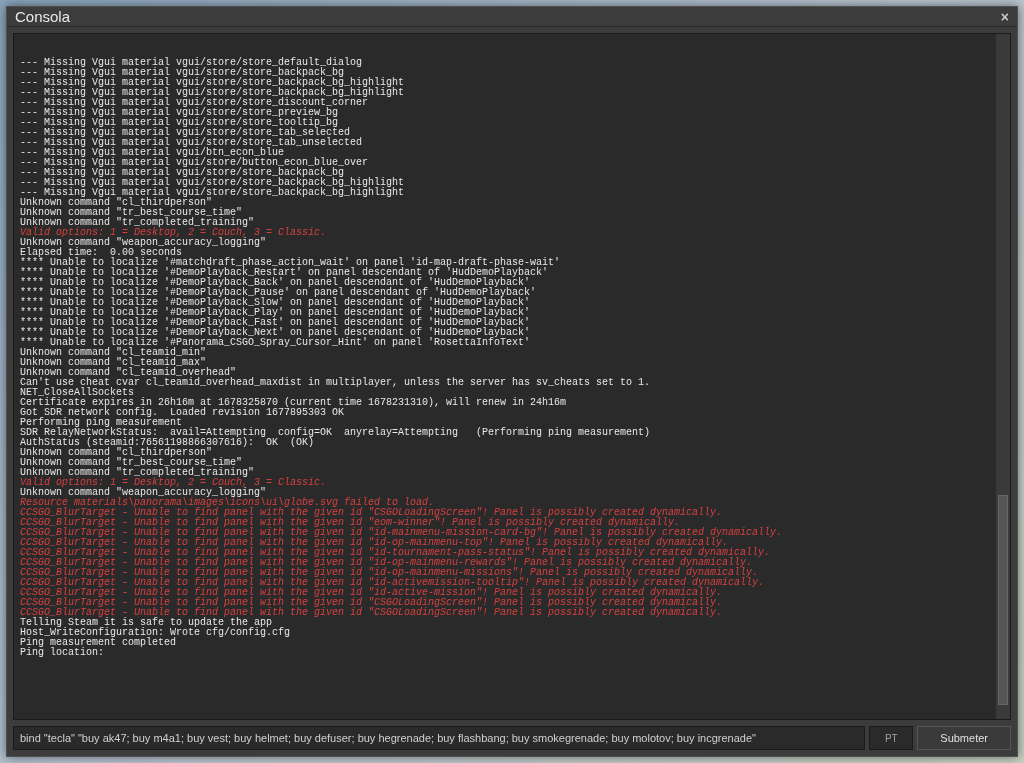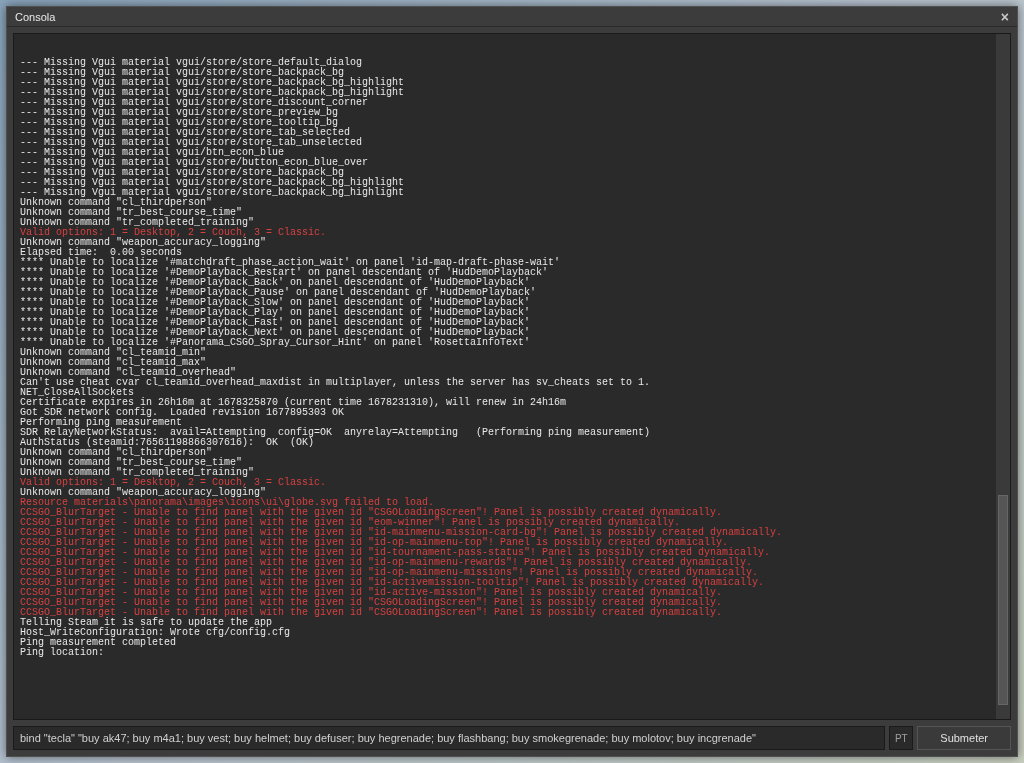--- a/index.html
+++ b/index.html
@@ -34,21 +34,21 @@
   background: #3c3c3c;
   display: flex;
   align-items: center;
   justify-content: space-between;
   padding: 0 4px;
   border-bottom: 1px solid #2a2a2a;
 }
 .titlebar-title {
   color: #e8e8e8;
   font-family: Tahoma, Arial, sans-serif;
-  font-size: 11px;
+  font-size: 15px;
   padding-left: 4px;
 }
 .close-btn {
   color: #c8c8c8;
   font-family: Arial, sans-serif;
   font-size: 14px;
   font-weight: bold;
   cursor: pointer;
   padding: 0 4px;
 }
@@ -64,21 +64,21 @@
   background: #2a2a2a;
   border: 1px solid #1a1a1a;
   padding: 4px 6px;
   overflow: hidden;
   color: #e8e8e8;
   line-height: 1.0;
   font-size: 10px;
   white-space: pre;
   position: relative;
 }
-.console-output .red { color: #d84040; }
+.console-output .red { color: #d84040; font-style: italic; }
 .scrollbar {
   position: absolute;
   right: 0;
   top: 0;
   bottom: 0;
   width: 14px;
   background: #3a3a3a;
 }
 .scrollbar-thumb {
   position: absolute;
@@ -99,21 +99,21 @@
   flex: 1;
   background: #2a2a2a;
   border: 1px solid #1a1a1a;
   color: #d0d0d0;
   font-family: Tahoma, Arial, sans-serif;
   font-size: 11px;
   padding: 4px 6px;
   height: 24px;
 }
 .lang-indicator {
-  width: 24px;
+  width: 44px;
   background: #2a2a2a;
   border: 1px solid #1a1a1a;
   color: #a0a0a0;
   display: flex;
   align-items: center;
   justify-content: center;
   font-family: Tahoma, sans-serif;
   font-size: 10px;
   height: 24px;
 }

